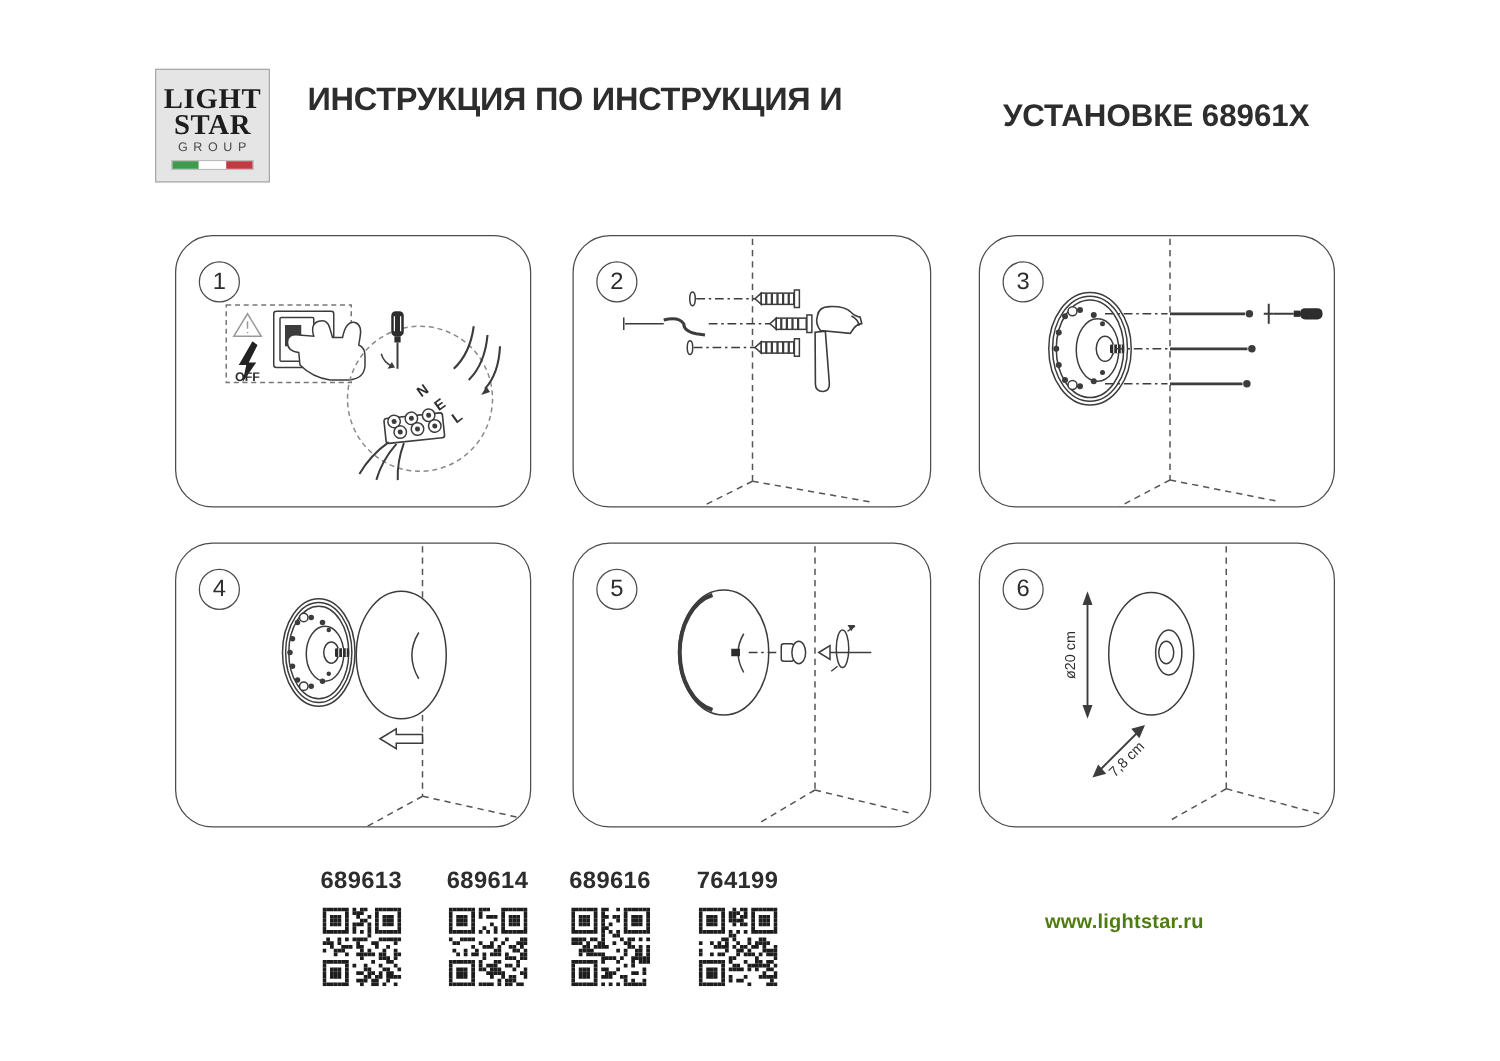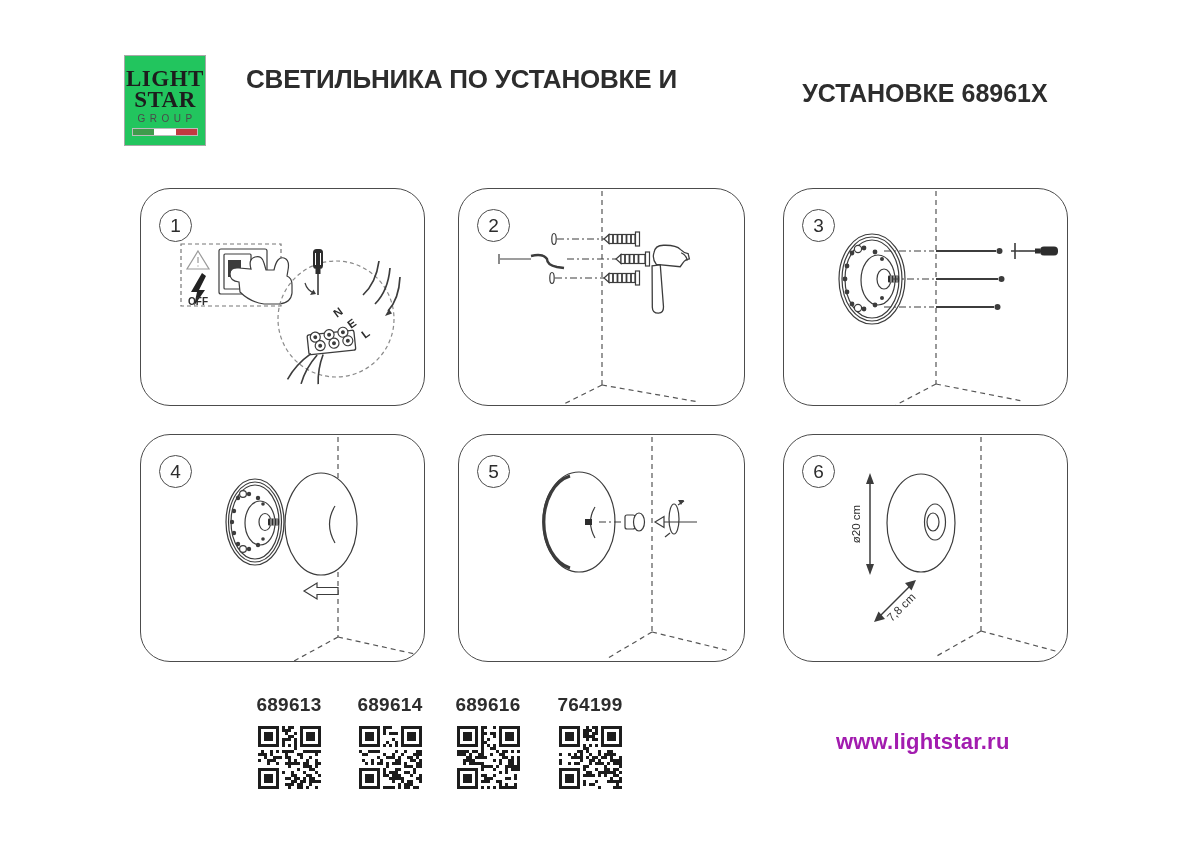--- a/index.html
+++ b/index.html
@@ -4,22 +4,22 @@
 <style>
   html,body{margin:0;padding:0;}
   body{
     width:1200px;height:849px;position:relative;background:#ffffff;
     font-family:"Liberation Sans",sans-serif;overflow:hidden;color:#2d2d2d;
   }
   .abs{position:absolute;}
 
   
   .logo-box{
-    left:124px;top:55px;width:82px;height:91px;border:1px solid #a8a8a8;
-    background:#22c55e;text-align:center;box-sizing:border-box;
+    left:124px;top:55px;width:92px;height:91px;border:1px solid #a8a8a8;
+    background:#e5e5e5;text-align:center;box-sizing:border-box;
   }
   .logo-word{
     font-family:"Liberation Serif",serif;font-weight:bold;font-size:23px;
     line-height:0.92;letter-spacing:0.5px;color:#1d1d1d;
   }
   .logo-word.first{margin-top:12px;}
   .logo-group{
     font-size:10px;letter-spacing:4.5px;color:#4a4a4a;margin-top:3px;margin-left:4px;
   }
   .logo-flag{width:64px;height:6px;margin:4px auto 0;border:1px solid #bbb;display:flex;}
@@ -40,38 +40,38 @@
   .badge{
     position:absolute;left:18px;top:20px;width:31px;height:31px;border:1.2px solid #4c4c4c;
     border-radius:50%;display:flex;align-items:center;justify-content:center;
     font-size:19px;color:#2d2d2d;background:#fff;z-index:2;
   }
 
   
   .article-item{top:694px;width:66px;text-align:center;}
   .article-code{font-size:19px;font-weight:bold;color:#2d2d2d;margin-bottom:10px;letter-spacing:0.3px;}
   .qr{width:63px;height:63px;margin:0 auto;}
-  .website{left:836px;top:729px;font-size:22px;font-weight:bold;color:#a21caf;letter-spacing:0.2px;}
+  .website{left:836px;top:729px;font-size:16px;font-weight:bold;color:#4d7c0f;letter-spacing:0.2px;}
 </style>
 </head>
 <body>
 
 <div class="abs logo-box">
   <div class="logo-word first">LIGHT</div>
   <div class="logo-word">STAR</div>
   <div class="logo-group">GROUP</div>
   <div class="logo-flag">
     <span style="background: rgb(63, 155, 76);"></span>
     <span style="background: rgb(255, 255, 255);"></span>
     <span style="background: rgb(193, 58, 64);"></span>
   </div>
 </div>
 
 <div class="abs page-title">
-  <div>СВЕТИЛЬНИКА ПО УСТАНОВКЕ И</div>
+  <div>ИНСТРУКЦИЯ ПО ИНСТРУКЦИЯ И</div>
 </div>
 
 <div class="abs head-right">
   <div class="articles-label">УСТАНОВКЕ 68961X</div>
 </div>
 
 <div class="abs panel" style="left:140px;top:188px;width:285px;height:218px;">
   <div class="badge">1</div>
   <svg width="285" height="218" viewBox="0 0 285 218">
     <g stroke="#3c3c3c" fill="none" stroke-width="1.2">

